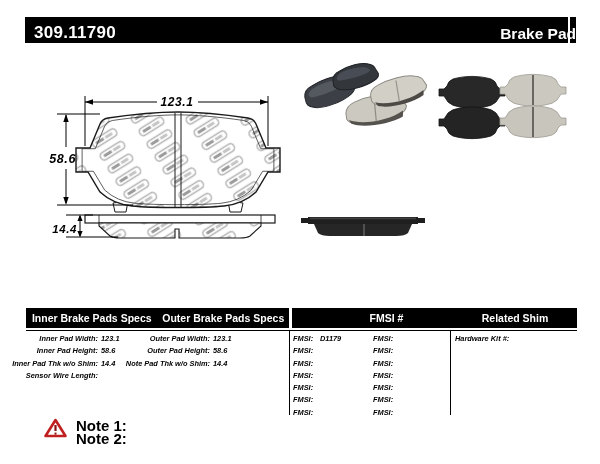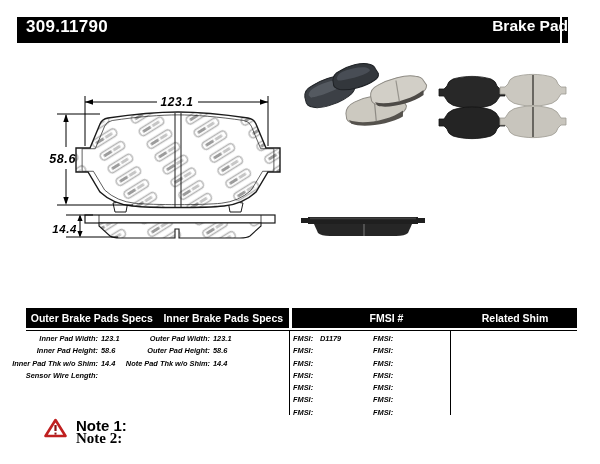--- a/index.html
+++ b/index.html
@@ -1,22 +1,22 @@
 <!DOCTYPE html>
 <html><head>
 <meta charset="utf-8">
 <style>
   html,body{margin:0;padding:0;background:#ffffff;}
   .page{position:relative;width:600px;height:464px;background:#ffffff;overflow:hidden;
         font-family:"Liberation Sans",sans-serif;color:#000;}
   .abs{position:absolute;}
 
   
-  .titlebar{left:17px;top:17px;width:551px;height:26px;background:#000;color:#fff;
-            display:flex;align-items:flex-start;}
+  .titlebar{left:25px;top:17px;width:551px;height:26px;background:#000;color:#fff;
+            display:flex;align-items:flex-end;}
   .part-number{font-size:17px;font-weight:bold;padding-left:9px;letter-spacing:.3px;}
   .product-title{margin-left:auto;font-size:15.5px;font-weight:bold;}
   .titlebar-divider{position:absolute;right:6px;top:0;width:2.5px;height:26px;background:#fff;}
 
   
   .th{position:absolute;top:308px;height:20px;background:#000;color:#fff;
       font-size:10.5px;font-weight:bold;display:flex;align-items:center;justify-content:center;}
   .th-half{flex:1;text-align:center;}
   .hrule{left:26px;top:330px;width:551px;height:1.4px;background:#000;}
   .vrule{width:1.4px;background:#000;top:330px;height:85px;}
@@ -183,22 +183,22 @@
   <svg class="abs" style="left:298px;top:210px;" width="130" height="35" viewBox="0 0 130 35">
     <rect x="3" y="8" width="9" height="5" fill="#1f1f1f"></rect>
     <rect x="118" y="8" width="9" height="5" fill="#1f1f1f"></rect>
     <rect x="10" y="7" width="110" height="7" fill="#1f1f1f"></rect>
     <rect x="12" y="7.5" width="106" height="1.8" fill="#4c4c4c" opacity="0.7"></rect>
     <path d="M 16,14 L 114,14 L 110,23 Q 107,26 98,26 L 32,26 Q 23,26 20,23 Z" fill="#262626"></path>
     <line x1="66" y1="14" x2="66" y2="26" stroke="#6e6e6e" stroke-width="1.2"></line>
   </svg>
 
   <div class="th" style="left:26px;width:263px;">
+    <span class="th-half">Inner Brake Pads Specs</span>
     <span class="th-half">Outer Brake Pads Specs</span>
-    <span class="th-half">Inner Brake Pads Specs</span>
   </div>
   <div class="th" style="left:292px;width:189px;">FMSI #</div>
   <div class="th" style="left:453px;width:124px;">Related Shim</div>
 
   <div class="abs hrule"></div>
   <div class="abs vrule" style="left:289px;"></div>
   <div class="abs vrule" style="left:450px;"></div>
 
   <div class="spec-col col-inner">
     <div class="spec-row">
@@ -289,22 +289,28 @@
     <div class="spec-row">
       <span class="spec-label">FMSI:</span>
       <span class="spec-value"></span>
     </div>
     <div class="spec-row">
       <span class="spec-label">FMSI:</span>
       <span class="spec-value"></span>
     </div>
   </div>
 
+  <div class="spec-col col-related">
+    <div class="spec-row">
+      <span class="spec-label">Hardware Kit #:</span>
+      <span class="spec-value"></span>
+    </div>
+  </div>
 
   <svg class="abs" style="left:44px;top:418px;" width="23" height="20" viewBox="0 0 23 20">
     <path d="M11.5,2 L21.5,18 L1.5,18 Z" fill="#ffffff" stroke="#c02020" stroke-width="2.6" stroke-linejoin="round"></path>
     <rect x="10.4" y="7" width="2.2" height="6" fill="#8a1212"></rect>
     <rect x="10.5" y="14.6" width="2" height="2" fill="#8a1212"></rect>
   </svg>
   <div class="note-text" style="top:417px;">Note 1:</div>
-  <div class="note-text" style="top:430px;font-family:Liberation Serif, serif;">Note 2:</div>
+  <div class="note-text" style="top:430px;">Note 2:</div>
 
 </div>
 
 </body></html>

